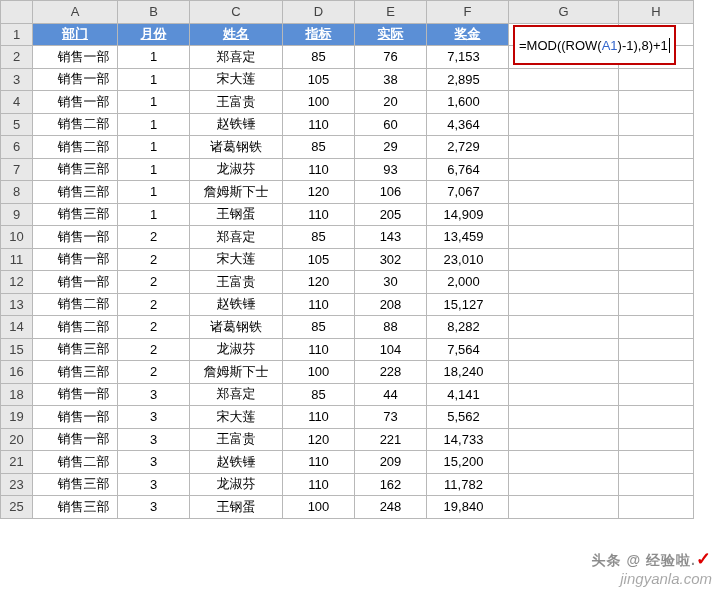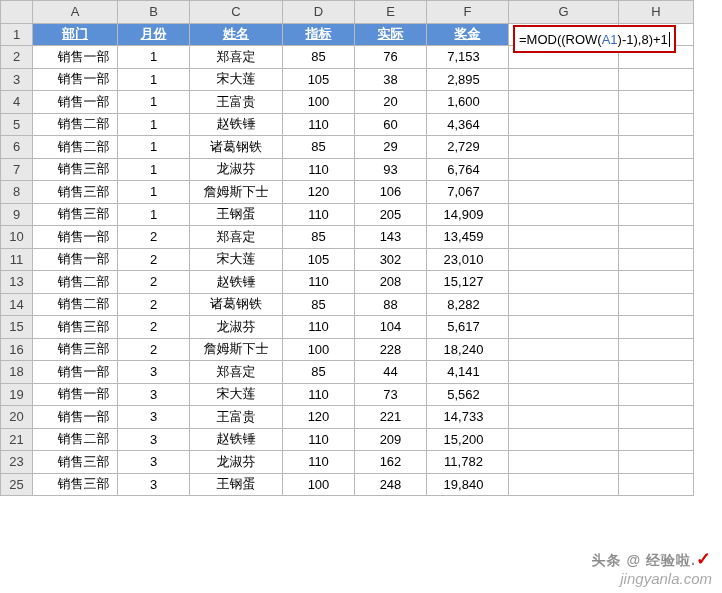--- a/index.html
+++ b/index.html
@@ -47,21 +47,21 @@
       font-weight: bold;
       text-decoration: underline;
     }
     .numcell { text-align: right; padding-right: 8px; }
     .txtcell { text-align: center; }
     .ltxt { text-align: left; padding-left: 17px; }
     .formula-overlay {
       position: absolute;
       left: 513px;
       top: 25px;
-      height: 28px;
+      height: 40px;
       border: 2px solid #c00000;
       background: #fff;
       font-size: 13px;
       padding: 2px 4px 2px 4px;
       white-space: nowrap;
       display: flex;
       align-items: center;
       z-index: 10;
       font-family: "Segoe UI", Arial, sans-serif;
     }
@@ -242,20 +242,31 @@
         <td class="ltxt">销售一部</td>
         <td class="txtcell">2</td>
         <td class="txtcell">宋大莲</td>
         <td class="txtcell">105</td>
         <td class="txtcell">302</td>
         <td class="numcell">23,010</td>
         <td></td>
         <td></td>
       </tr>
       <tr>
+        <th class="row-hdr">12</th>
+        <td class="ltxt">销售一部</td>
+        <td class="txtcell">2</td>
+        <td class="txtcell">王富贵</td>
+        <td class="txtcell">120</td>
+        <td class="txtcell">30</td>
+        <td class="numcell">2,000</td>
+        <td></td>
+        <td></td>
+      </tr>
+      <tr>
         <th class="row-hdr">13</th>
         <td class="ltxt">销售二部</td>
         <td class="txtcell">2</td>
         <td class="txtcell">赵铁锤</td>
         <td class="txtcell">110</td>
         <td class="txtcell">208</td>
         <td class="numcell">15,127</td>
         <td></td>
         <td></td>
       </tr>
@@ -270,21 +281,21 @@
         <td></td>
         <td></td>
       </tr>
       <tr>
         <th class="row-hdr">15</th>
         <td class="ltxt">销售三部</td>
         <td class="txtcell">2</td>
         <td class="txtcell">龙淑芬</td>
         <td class="txtcell">110</td>
         <td class="txtcell">104</td>
-        <td class="numcell">5,617</td>
+        <td class="numcell">7,564</td>
         <td></td>
         <td></td>
       </tr>
       <tr>
         <th class="row-hdr">16</th>
         <td class="ltxt">销售三部</td>
         <td class="txtcell">2</td>
         <td class="txtcell">詹姆斯下士</td>
         <td class="txtcell">100</td>
         <td class="txtcell">228</td>

